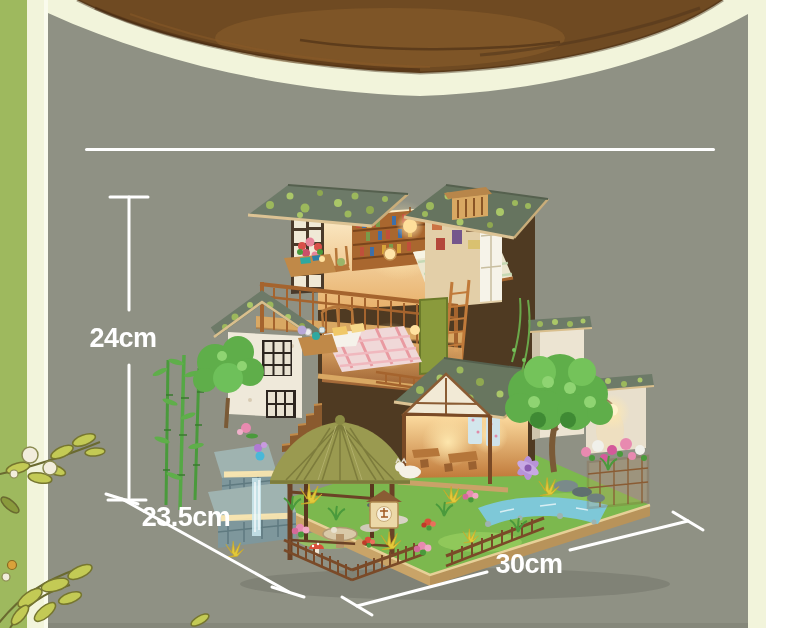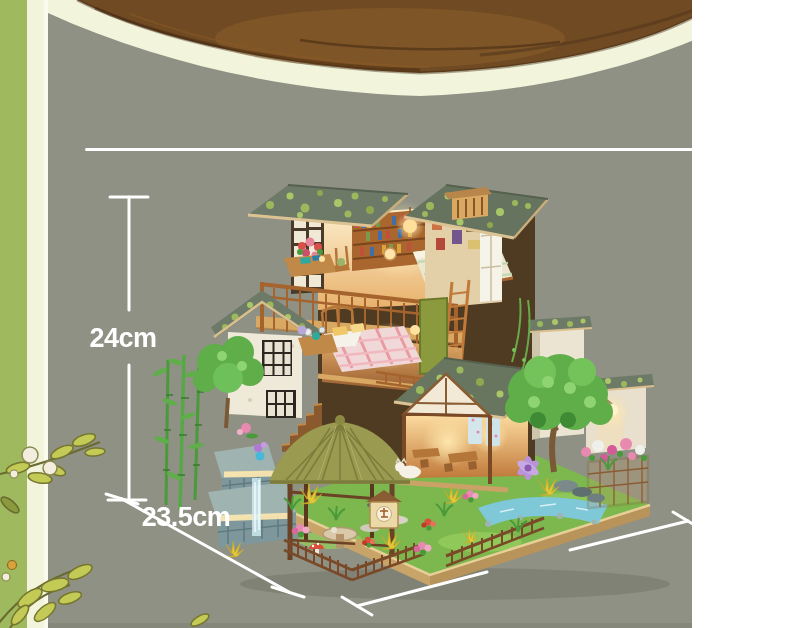--- a/index.html
+++ b/index.html
@@ -1,16 +1,16 @@
 <!DOCTYPE html>
 <html><head>
 <meta charset="utf-8">
 <style>
   html,body{margin:0;padding:0;background:#ffffff;}
-  .stage{position:relative;width:692px;height:628px;overflow:hidden;
+  .stage{position:relative;width:766px;height:628px;overflow:hidden;
          font-family:"Liberation Sans",sans-serif;}
   .stage svg{position:absolute;left:0;top:0;display:block;}
   .dim-label{position:absolute;transform:translate(-50%,-50%);
              color:#ffffff;font-weight:bold;font-size:27px;letter-spacing:-0.5px;
              white-space:nowrap;user-select:none;}
   .moss{fill:#9cb85c}.moss2{fill:#aac768}.moss3{fill:#8fa850}
   .tr{stroke:#dcc394;stroke-width:3;fill:none}
   .tr2{stroke:#c9ad7a;stroke-width:2.5;fill:none}
 </style>
 </head>
@@ -577,14 +577,15 @@
     <g>
       <path d="M342,597 L372,615"></path>
       <path d="M357,606 L487,572 M570,550 L688,521"></path>
       <path d="M673,512 L703,530"></path>
     </g>
   </g>
 </svg>
 
 <div class="dim-label" style="left:123px;top:338px;">24cm</div>
 <div class="dim-label" style="left:186px;top:517px;">23.5cm</div>
+<div class="dim-label" style="left:529px;top:564px;">30cm</div>
 
 </div>
 
 </body></html>

